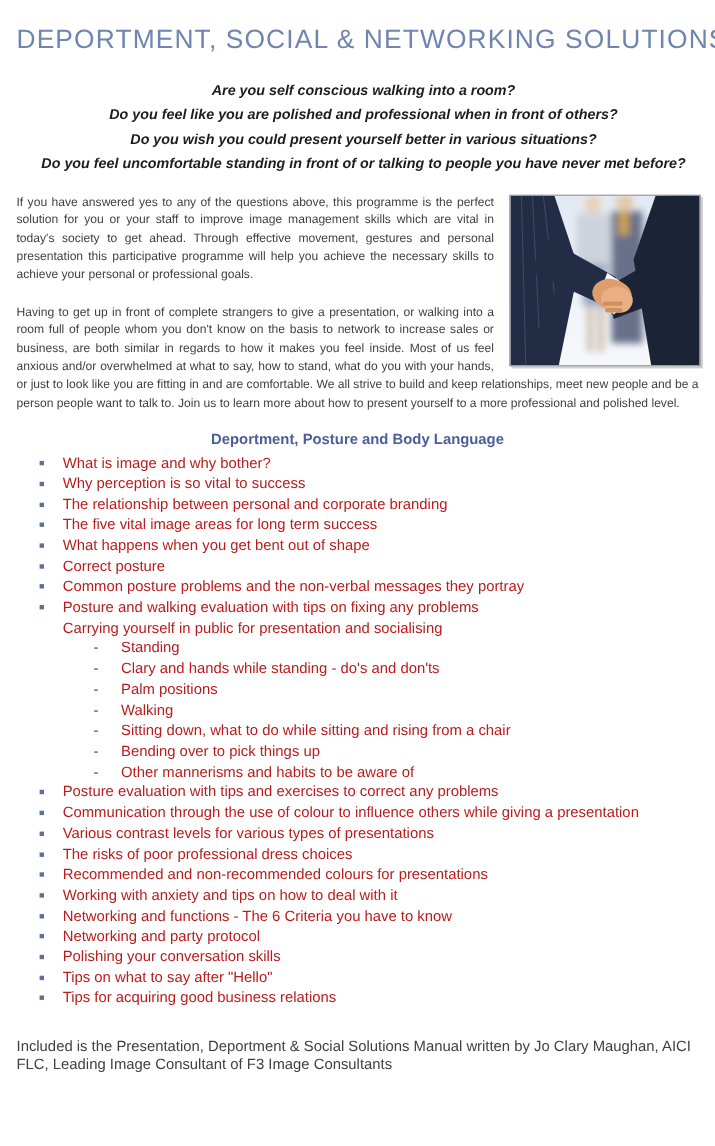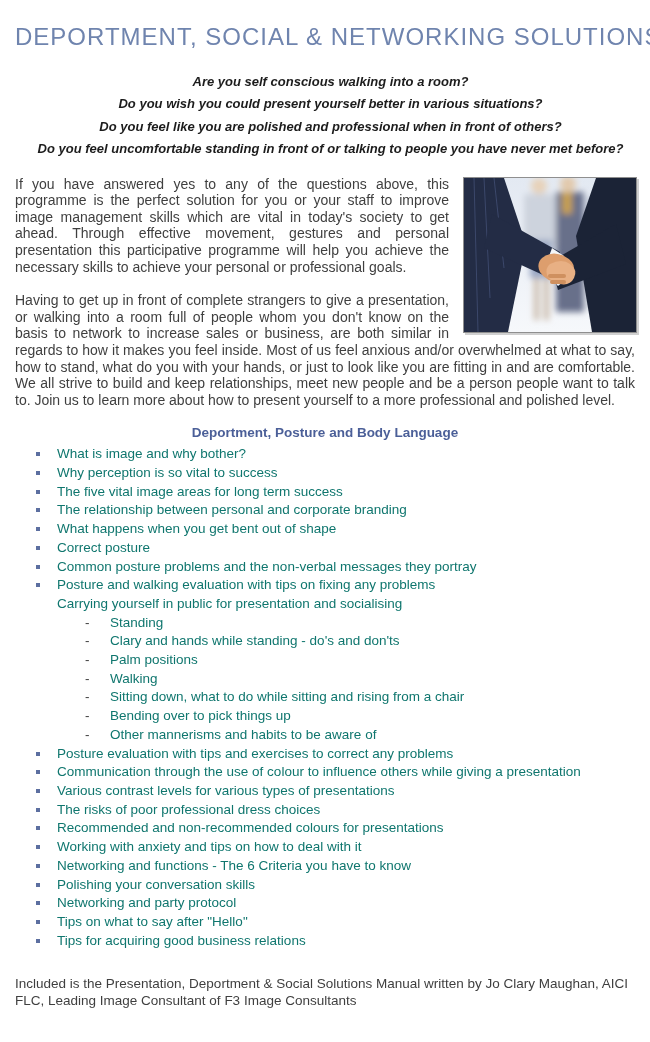--- a/index.html
+++ b/index.html
@@ -40,41 +40,41 @@
     width:172px;height:154px;
     border:1px solid #8f8f8f;
     margin:1px -2px 4px 14px;
     box-shadow:2px 2px 0 rgba(120,120,120,0.35);
     background:#e8edf4;
   }
   .photo-frame svg{display:block;width:172px;height:154px;}
 
   p.body-par{
     margin:0 0 17px 0;
-    font-size:14px;
+    font-size:11px;
     line-height:16.6px;
     text-align:justify;
     color:#3f3f3f;
   }
 
   .section-heading{
     clear:both;
     margin:7px 0 5px 0;
     font-size:13.5px;
     font-weight:bold;
     color:#4b5f98;
     text-align:center;
   }
 
   ul.topic-list{list-style:none;margin:0;padding:0;}
   ul.topic-list li{
     position:relative;
     font-size:13.5px;
     line-height:18.7px;
-    color:#0f766e;
+    color:#b91c1c;
   }
   li.li-bullet{padding-left:42px;}
   li.li-bullet::before{
     content:"";
     position:absolute;left:21px;top:7px;
     width:4px;height:4px;
     background:#5c6fa0;
   }
   li.li-plain{padding-left:42px;}
   li.li-dash{padding-left:95px;}
@@ -93,22 +93,22 @@
 </style>
 </head>
 <body>
 
 <div class="page">
 
   <div class="title">DEPORTMENT, SOCIAL &amp; NETWORKING SOLUTIONS</div>
 
   <div class="questions">
     <div class="question">Are you self conscious walking into a room?</div>
+    <div class="question">Do you feel like you are polished and professional when in front of others?</div>
     <div class="question">Do you wish you could present yourself better in various situations?</div>
-    <div class="question">Do you feel like you are polished and professional when in front of others?</div>
     <div class="question">Do you feel uncomfortable standing in front of or talking to people you have never met before?</div>
   </div>
 
   <div class="content">
 
     <div class="photo-frame">
       <svg viewBox="0 0 172 154" xmlns="http://www.w3.org/2000/svg">
         <defs>
           <linearGradient id="bg" x1="0" y1="0" x2="0" y2="1">
             <stop offset="0" stop-color="#e3e9f2"></stop>
@@ -156,43 +156,43 @@
 
     <p class="body-par">If you have answered yes to any of the questions above, this programme is the perfect solution for you or your staff to improve image management skills which are vital in today's society to get ahead. Through effective movement, gestures and personal presentation this participative programme will help you achieve the necessary skills to achieve your personal or professional goals.</p>
     <p class="body-par">Having to get up in front of complete strangers to give a presentation, or  walking into a room full of people whom you don't know on the basis to network to increase sales or business, are both similar in regards to how it makes you feel inside.  Most of us feel anxious and/or overwhelmed at what to say, how to stand, what do you with your hands, or just to look like you are fitting in and are comfortable.  We all strive to build and keep relationships, meet new people and be a person people want to talk to.  Join us to learn more about how to present yourself to a more professional and polished level.</p>
 
     <div class="section-heading">Deportment, Posture and Body Language</div>
 
     <ul class="topic-list">
 
     <li class="li-bullet">What is image and why bother?</li>
         <li class="li-bullet">Why perception is so vital to success</li>
+        <li class="li-bullet">The relationship between personal and corporate branding</li>
         <li class="li-bullet">The five vital image areas for long term success</li>
-        <li class="li-bullet">The relationship between personal and corporate branding</li>
         <li class="li-bullet">What happens when you get bent out of shape</li>
         <li class="li-bullet">Correct posture</li>
         <li class="li-bullet">Common posture problems and the non-verbal messages they portray</li>
         <li class="li-bullet">Posture and walking evaluation with tips on fixing any problems</li>
         <li class="li-plain">Carrying yourself in public for presentation and socialising</li>
         <li class="li-dash">Standing</li>
         <li class="li-dash">Clary and hands while standing - do's and don'ts</li>
         <li class="li-dash">Palm positions</li>
         <li class="li-dash">Walking</li>
         <li class="li-dash">Sitting down, what to do while sitting and rising from a chair</li>
         <li class="li-dash">Bending over to pick things up</li>
         <li class="li-dash">Other mannerisms and habits to be aware of</li>
         <li class="li-bullet">Posture evaluation with tips and exercises to correct any problems</li>
         <li class="li-bullet">Communication through the use of colour to influence others while giving a presentation</li>
         <li class="li-bullet">Various contrast levels for various types of presentations</li>
         <li class="li-bullet">The risks of poor professional dress choices</li>
         <li class="li-bullet">Recommended and non-recommended colours for presentations</li>
         <li class="li-bullet">Working with anxiety and tips on how to deal with it</li>
         <li class="li-bullet">Networking and functions - The 6 Criteria you have to know</li>
+        <li class="li-bullet">Networking and party protocol</li>
         <li class="li-bullet">Polishing your conversation skills</li>
-        <li class="li-bullet">Networking and party protocol</li>
         <li class="li-bullet">Tips on what to say after "Hello"</li>
         <li class="li-bullet">Tips for acquiring good business relations</li>
       </ul>
   </div>
 
   <div class="footer-note">Included is the Presentation, Deportment &amp; Social Solutions Manual written by Jo Clary Maughan, AICI FLC, Leading Image Consultant of F3 Image Consultants</div>
 
 </div>
 
 </body></html>

